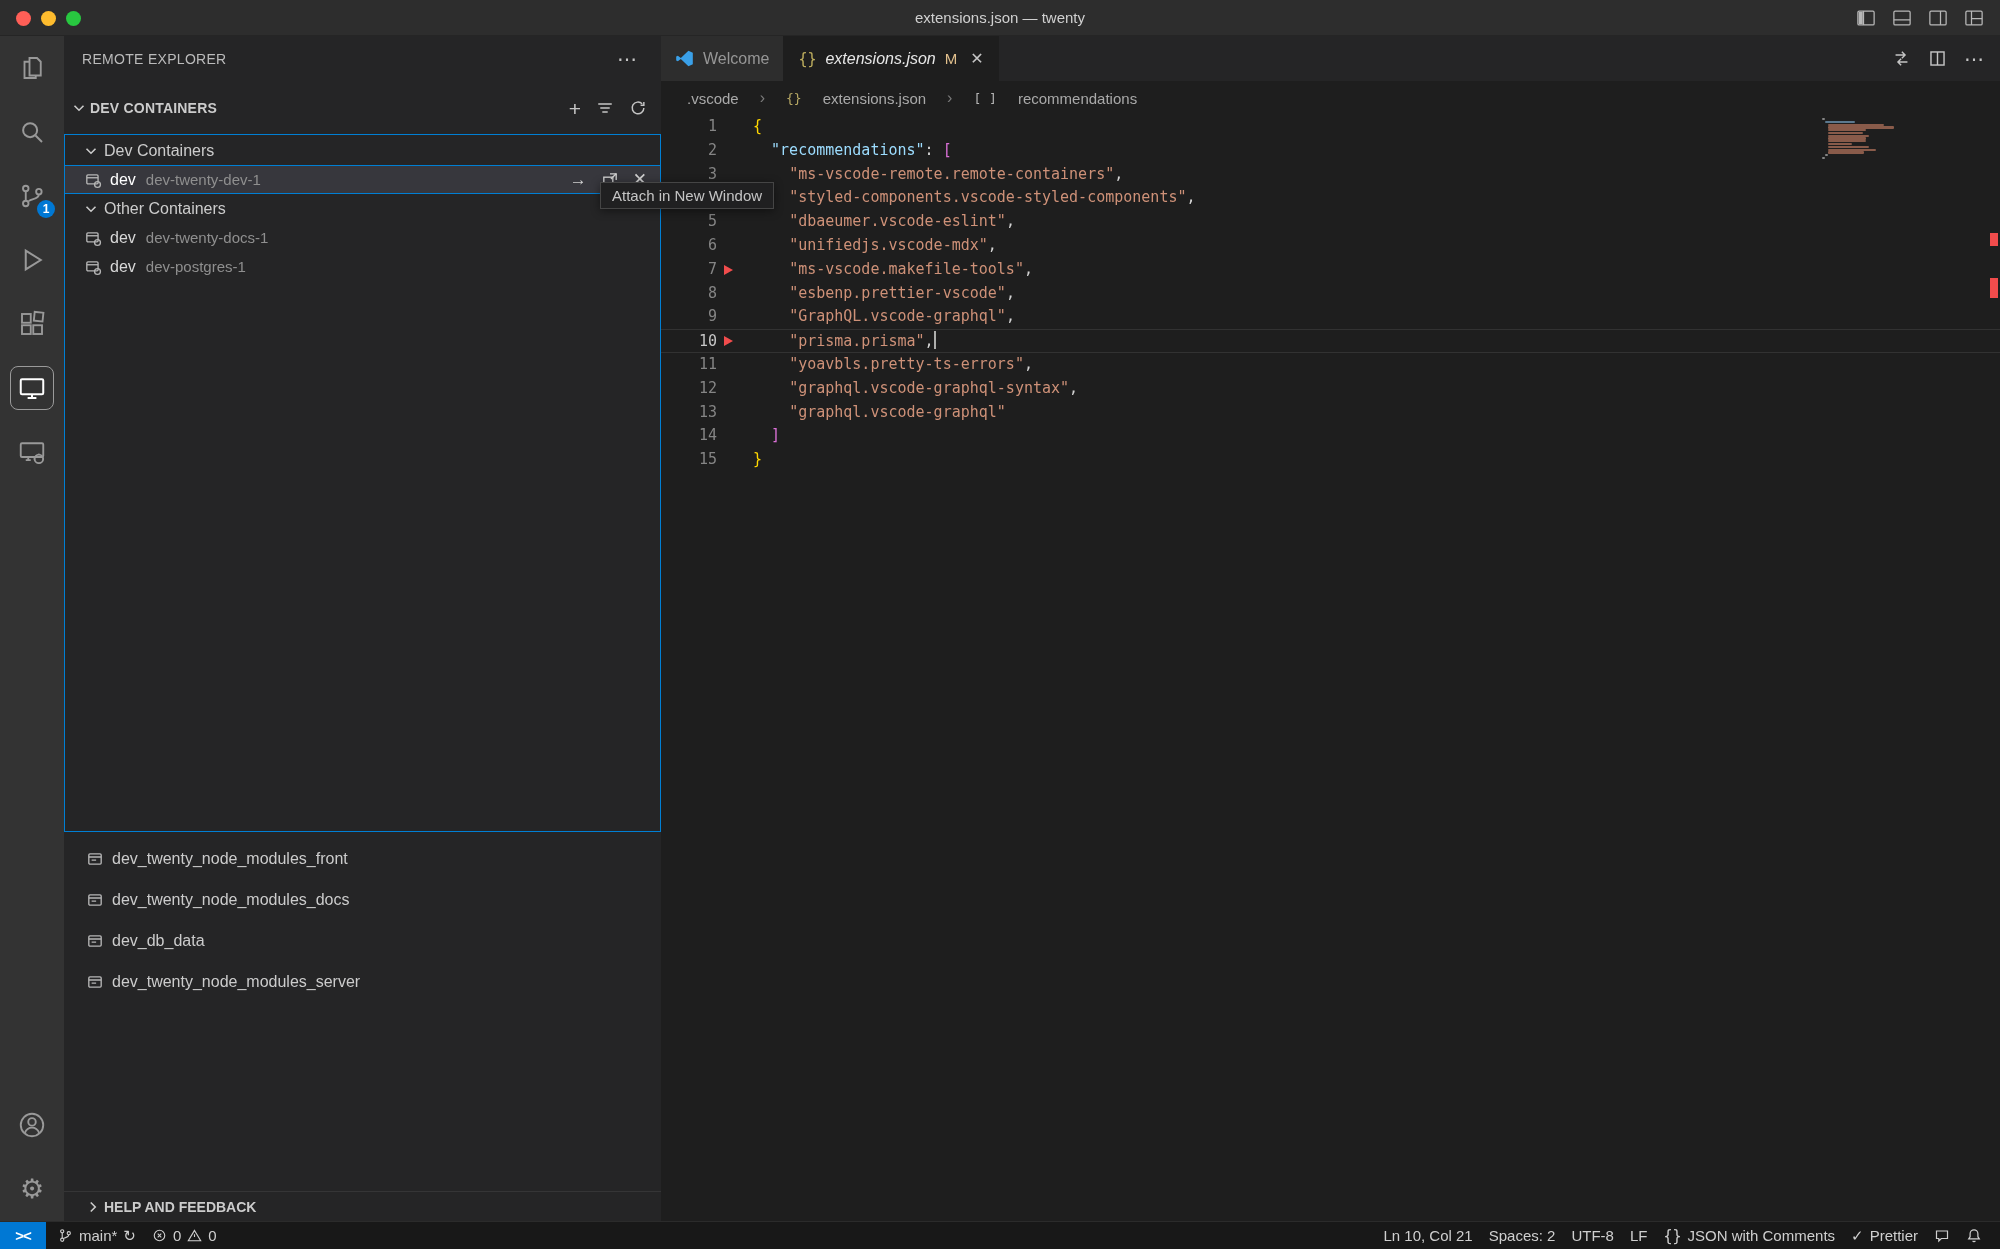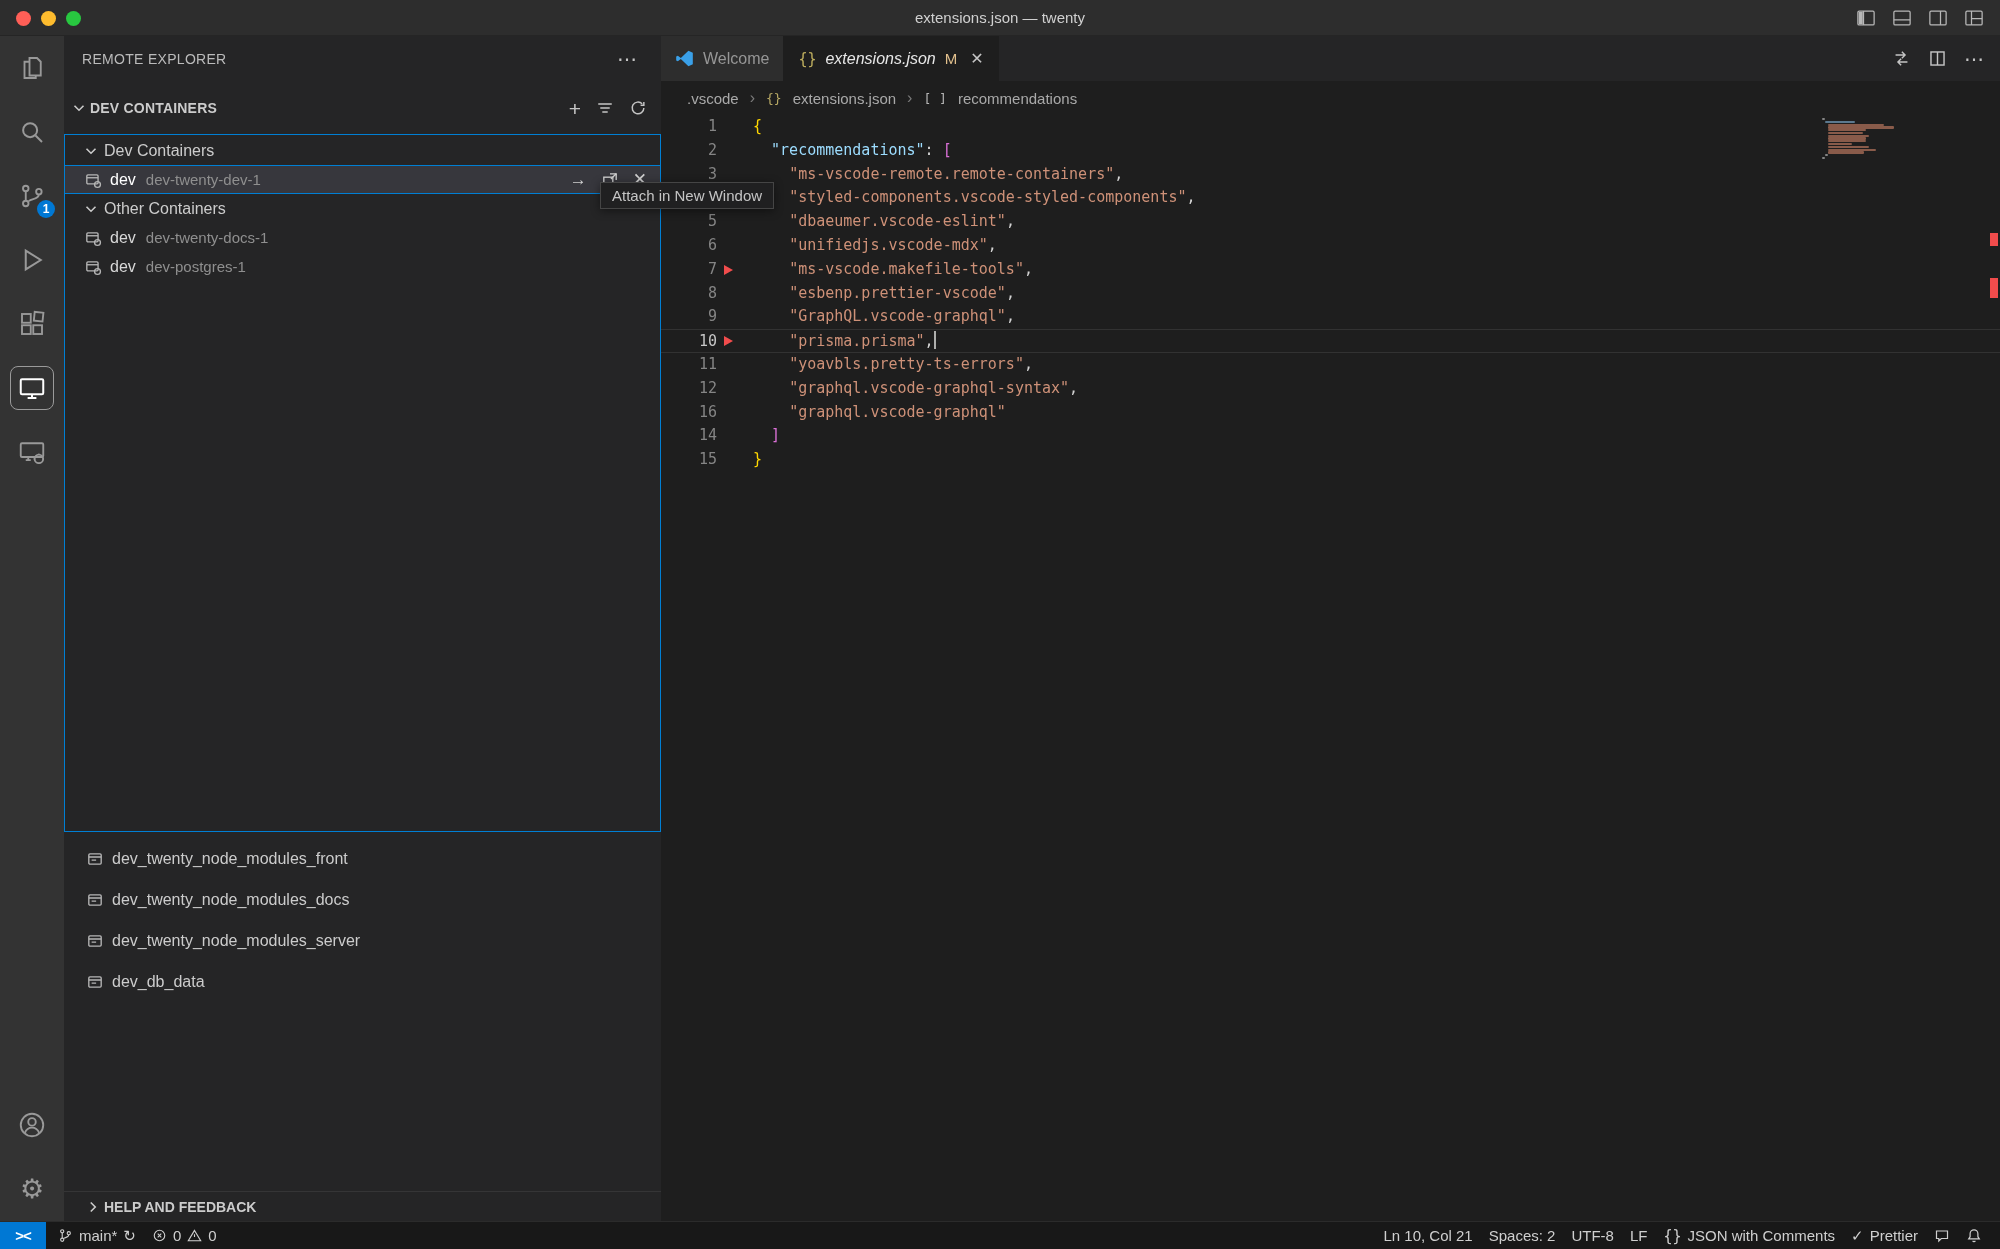--- a/index.html
+++ b/index.html
@@ -61,21 +61,21 @@
   .editor{flex:1;background:#1e1e1e;display:flex;flex-direction:column;position:relative;min-width:0;}
   .tabbar{height:45px;background:#252526;display:flex;align-items:stretch;position:relative;flex:none;}
   .tab{display:flex;align-items:center;padding:0 14px;gap:9px;font-size:16px;background:#2d2d2d;color:#969696;border-right:1px solid #1e1e1e;cursor:pointer;}
   .tab.active{background:#1e1e1e;color:#e7e7e7;}
   .tab.active .tab-label{font-style:italic;}
   .tab-badge{color:#e2c08d;font-size:15px;}
   .tab-close{font-size:16px;color:#c5c5c5;margin-left:4px;}
   .json-ic{color:#c0b05f;font-family:"DejaVu Sans Mono",monospace;font-size:15px;}
   .tab-actions{position:absolute;right:16px;top:0;height:45px;display:flex;align-items:center;gap:17px;color:#c5c5c5;}
   .tab-actions .more{font-size:20px;line-height:1;}
-  .breadcrumbs{height:34px;display:flex;align-items:center;padding-left:26px;font-size:15px;color:#a9a9a9;gap:11px;flex:none;}
+  .breadcrumbs{height:34px;display:flex;align-items:center;padding-left:26px;font-size:15px;color:#a9a9a9;gap:21px;flex:none;}
   .crumb{cursor:pointer;}
   .crumb-sep{color:#7a7a7a;font-size:16px;}
   .crumb-ic{font-family:"DejaVu Sans Mono",monospace;font-size:13px;color:#b5b5b5;}
   .crumb-ic.json{color:#b8a965;}
 
   .code-area{position:relative;flex:1;font-family:"DejaVu Sans Mono",monospace;font-size:15px;overflow:hidden;}
   .code-line{display:flex;height:23.8px;line-height:23.8px;position:relative;white-space:pre;}
   .code-line .ln{width:56px;text-align:right;color:#858585;flex:none;user-select:none;}
   .code-line .gut{width:36px;flex:none;position:relative;}
   .gmark{position:absolute;left:7px;top:50%;transform:translateY(-50%);width:0;height:0;border-left:9px solid #f14c4c;border-top:5.5px solid transparent;border-bottom:5.5px solid transparent;}
@@ -329,30 +329,30 @@
         </span>
       <span class="vlabel">dev_twenty_node_modules_docs</span>
     </div>
     <div class="vrow">
       <span class="tree-ic">
           <svg width="18" height="18" viewBox="0 0 16 16" fill="none" stroke="currentColor" stroke-width="1.2">
             <rect x="2.5" y="3.5" width="11" height="9" rx="1"></rect>
             <path d="M2.5 6.2h11M5 9h4"></path>
           </svg>
         </span>
-      <span class="vlabel">dev_twenty_node_modules_server</span>
+      <span class="vlabel">dev_db_data</span>
     </div>
     <div class="vrow">
       <span class="tree-ic">
           <svg width="18" height="18" viewBox="0 0 16 16" fill="none" stroke="currentColor" stroke-width="1.2">
             <rect x="2.5" y="3.5" width="11" height="9" rx="1"></rect>
             <path d="M2.5 6.2h11M5 9h4"></path>
           </svg>
         </span>
-      <span class="vlabel">dev_db_data</span>
+      <span class="vlabel">dev_twenty_node_modules_server</span>
     </div>
 
     <div class="help-row">
       <span>
           <svg width="18" height="18" viewBox="0 0 16 16" fill="none" stroke="currentColor" stroke-width="1.4">
             <path d="M6 4l4 4-4 4"></path>
           </svg>
         </span>
       <span class="ph-title">HELP AND FEEDBACK</span>
     </div>
@@ -407,21 +407,21 @@
           <div class="code-line"><span class="ln">3</span><span class="gut"></span><span><span class="tk-plain">    </span><span class="tk-string">"ms-vscode-remote.remote-containers"</span><span class="tk-plain">,</span></span></div>
           <div class="code-line"><span class="ln">4</span><span class="gut"></span><span><span class="tk-plain">    </span><span class="tk-string">"styled-components.vscode-styled-components"</span><span class="tk-plain">,</span></span></div>
           <div class="code-line"><span class="ln">5</span><span class="gut"></span><span><span class="tk-plain">    </span><span class="tk-string">"dbaeumer.vscode-eslint"</span><span class="tk-plain">,</span></span></div>
           <div class="code-line"><span class="ln">6</span><span class="gut"></span><span><span class="tk-plain">    </span><span class="tk-string">"unifiedjs.vscode-mdx"</span><span class="tk-plain">,</span></span></div>
           <div class="code-line"><span class="ln">7</span><span class="gut"><span class="gmark"></span></span><span><span class="tk-plain">    </span><span class="tk-string">"ms-vscode.makefile-tools"</span><span class="tk-plain">,</span></span></div>
           <div class="code-line"><span class="ln">8</span><span class="gut"></span><span><span class="tk-plain">    </span><span class="tk-string">"esbenp.prettier-vscode"</span><span class="tk-plain">,</span></span></div>
           <div class="code-line"><span class="ln">9</span><span class="gut"></span><span><span class="tk-plain">    </span><span class="tk-string">"GraphQL.vscode-graphql"</span><span class="tk-plain">,</span></span></div>
           <div class="code-line current"><span class="ln">10</span><span class="gut"><span class="gmark"></span></span><span><span class="tk-plain">    </span><span class="tk-string">"prisma.prisma"</span><span class="tk-plain">,</span><span class="cursor"></span></span></div>
           <div class="code-line"><span class="ln">11</span><span class="gut"></span><span><span class="tk-plain">    </span><span class="tk-string">"yoavbls.pretty-ts-errors"</span><span class="tk-plain">,</span></span></div>
           <div class="code-line"><span class="ln">12</span><span class="gut"></span><span><span class="tk-plain">    </span><span class="tk-string">"graphql.vscode-graphql-syntax"</span><span class="tk-plain">,</span></span></div>
-          <div class="code-line"><span class="ln">16</span><span class="gut"></span><span><span class="tk-plain">    </span><span class="tk-string">"graphql.vscode-graphql"</span></span></div>
+          <div class="code-line"><span class="ln">13</span><span class="gut"></span><span><span class="tk-plain">    </span><span class="tk-string">"graphql.vscode-graphql"</span></span></div>
           <div class="code-line"><span class="ln">14</span><span class="gut"></span><span><span class="tk-plain">  </span><span class="tk-bracket">]</span></span></div>
           <div class="code-line"><span class="ln">15</span><span class="gut"></span><span><span class="tk-brace">}</span></span></div>
         </div>
       <div class="minimap" id="minimap">
           <div class="mm-bar" style="margin-left: 0px; width: 3px; background: rgb(138, 138, 138);"></div>
           <div class="mm-bar" style="margin-left: 3px; width: 30px; background: rgb(95, 126, 150);"></div>
           <div class="mm-bar" style="margin-left: 6px; width: 55.5px; background: rgb(143, 95, 77);"></div>
           <div class="mm-bar" style="margin-left: 6px; width: 66px; background: rgb(143, 95, 77);"></div>
           <div class="mm-bar" style="margin-left: 6px; width: 37.5px; background: rgb(143, 95, 77);"></div>
           <div class="mm-bar" style="margin-left: 6px; width: 34.5px; background: rgb(143, 95, 77);"></div>

